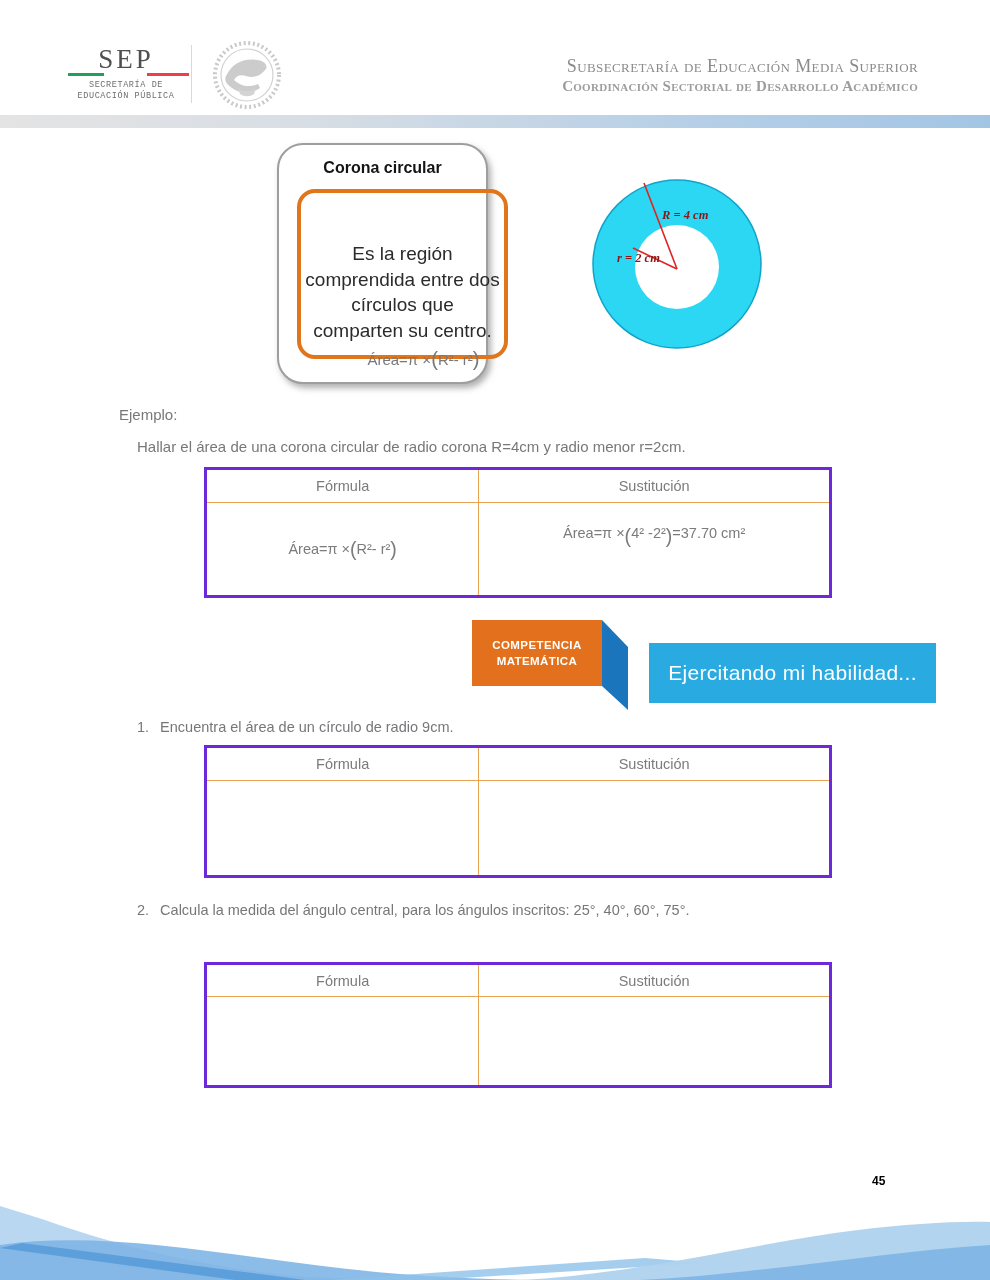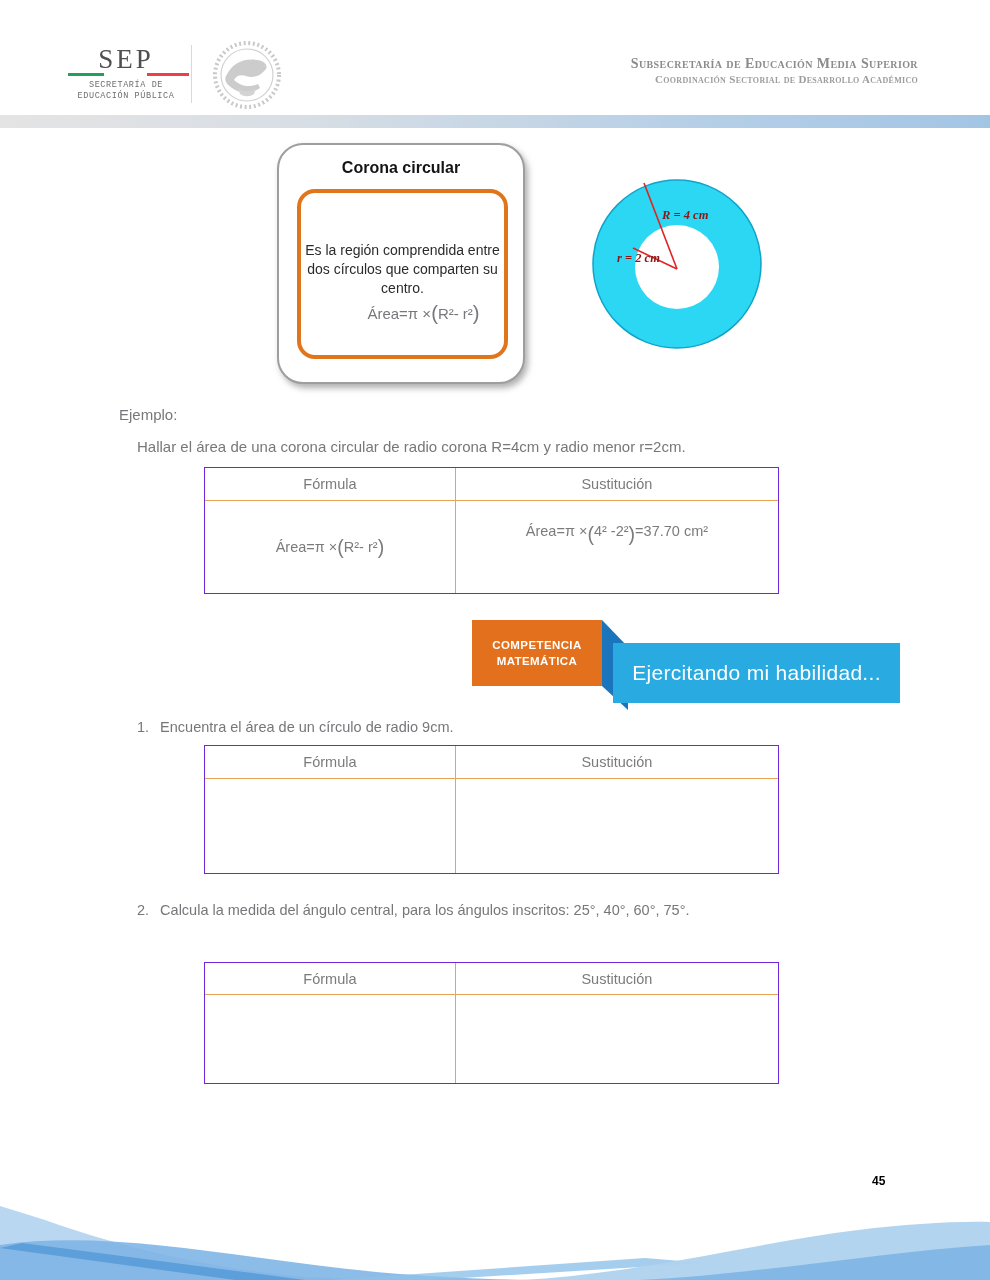--- a/index.html
+++ b/index.html
@@ -10,60 +10,60 @@
   
   .sep-block{left:60px;top:46px;width:132px;text-align:center;color:#4f4f4f;}
   .sep-acronym{font-family:"Liberation Serif",serif;font-size:27px;letter-spacing:3px;line-height:26px;}
   .sep-line{height:3px;top:73px;}
   .sep-green{left:68px;width:36px;background:#21a05b;}
   .sep-red{left:147px;width:42px;background:#ed3e4b;}
   .sep-sub{font-family:Liberation Mono, monospace;font-size:8.5px;letter-spacing:.6px;color:#6e6e6e;line-height:11px;}
   .hdr-divider{left:191px;top:45px;width:1px;height:58px;background:#d9d9d9;}
   .hdr-right{right:72px;top:56px;text-align:right;font-family:"Liberation Serif",serif;
              font-variant:small-caps;color:#8b8b8b;}
-  .hdr-right .l1{font-size:14px;font-weight:700;letter-spacing:.4px;}
-  .hdr-right .l2{font-size:11px;font-weight:700;color:#9c9c9c;letter-spacing:.3px;margin-top:1px;}
+  .hdr-right .l1{font-size:18px;font-weight:400;letter-spacing:.4px;}
+  .hdr-right .l2{font-size:15px;font-weight:700;color:#9c9c9c;letter-spacing:.3px;margin-top:1px;}
   .grad-bar{left:0;top:115px;width:990px;height:13px;
             background:linear-gradient(90deg,#e4e4e4 0%,#d8dee4 30%,#b6cfe7 70%,#a3c5e4 100%);}
 
   
-  .corona-card{left:277px;top:143px;width:248px;height:241px;background:#fff;
+  .corona-card{left:277px;top:143px;width:211px;height:241px;background:#fff;
                border:2px solid #9e9e9e;border-radius:26px;
                box-shadow:3px 4px 6px rgba(110,110,110,.55);box-sizing:border-box;}
   .corona-title{left:0;top:14px;width:100%;text-align:center;font-size:16px;font-weight:700;color:#141414;}
   .corona-inner{left:18px;top:44px;width:211px;height:170px;border:4px solid #e0751b;
                 border-radius:18px;box-sizing:border-box;text-align:center;}
-  .corona-desc{margin:48px 3px 0 3px;font-size:14px;color:#2b2b2b;line-height:1.35;}
+  .corona-desc{margin:48px 3px 0 3px;font-size:19px;color:#2b2b2b;line-height:1.35;}
   .formula{font-size:15px;color:#77787b;}
   .corona-formula{margin-top:4px;margin-left:42px;}
   .paren{font-size:1.35em;font-weight:400;vertical-align:-1px;}
 
   
   .gray-text{color:#77787b;font-size:15px;}
   .ejemplo{left:119px;top:406px;}
   .statement{left:137px;top:438px;}
 
   
-  .ftable{left:204px;width:575px;border:1px solid #6d28d9;box-sizing:border-box;}
+  .ftable{left:204px;width:628px;border:3px solid #6d28d9;box-sizing:border-box;}
   .t-head{display:flex;border-bottom:1px solid #e8a453;}
   .t-cell{box-sizing:border-box;display:flex;align-items:center;justify-content:center;
           color:#7b7b7c;font-size:14.5px;}
   .t-c1{width:274px;border-right:1px solid #e8a453;}
   .t-c2{width:352px;}
   .table1{top:467px;} .table1 .t-head{height:32px;} .table1 .t-body{height:92px;}
   .table2{top:745px;} .table2 .t-head{height:32px;} .table2 .t-body{height:94px;}
   .table3{top:962px;} .table3 .t-head{height:31px;} .table3 .t-body{height:88px;}
   .t-body{display:flex;}
   .sub-cell{align-items:flex-start;padding-top:22px;}
 
   
   .ribbon-tag{left:472px;top:620px;width:130px;height:66px;background:#e2701c;
               display:flex;flex-direction:column;align-items:center;justify-content:center;
               color:#fff;font-weight:700;font-size:11.5px;letter-spacing:.4px;line-height:16px;}
-  .ribbon-banner{left:613px;top:643px;width:287px;height:60px;background:#29abe2;
+  .ribbon-banner{left:649px;top:643px;width:287px;height:60px;background:#29abe2;
                  display:flex;align-items:center;justify-content:center;
                  color:#fff;font-size:21px;letter-spacing:.3px;}
 
   
   .exercise{left:137px;display:flex;gap:11px;color:#76777a;font-size:14.5px;}
   .ex1{top:719px;} .ex2{top:902px;}
 
   
   .page-num{left:872px;top:1174px;font-size:12px;font-weight:700;color:#000000;}
   .footer-waves{left:0;bottom:0;width:990px;height:80px;}

